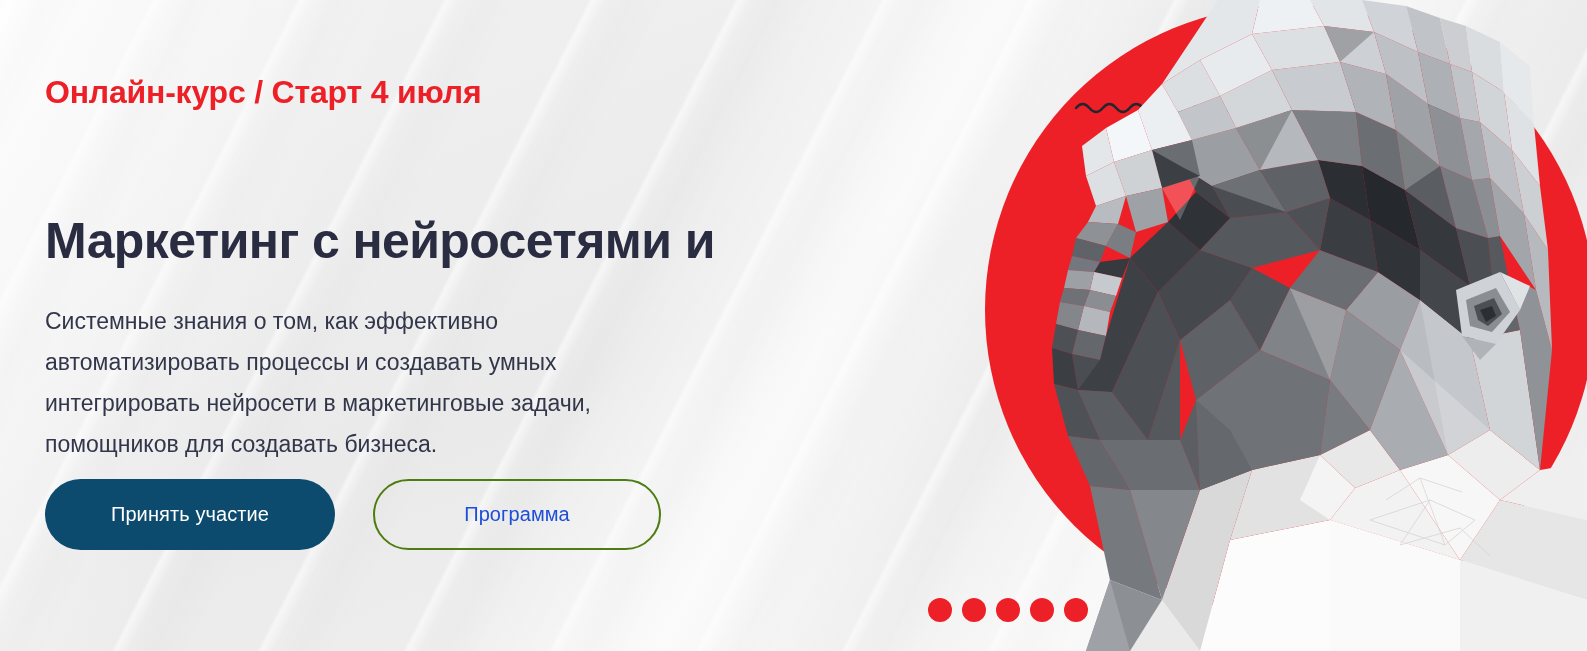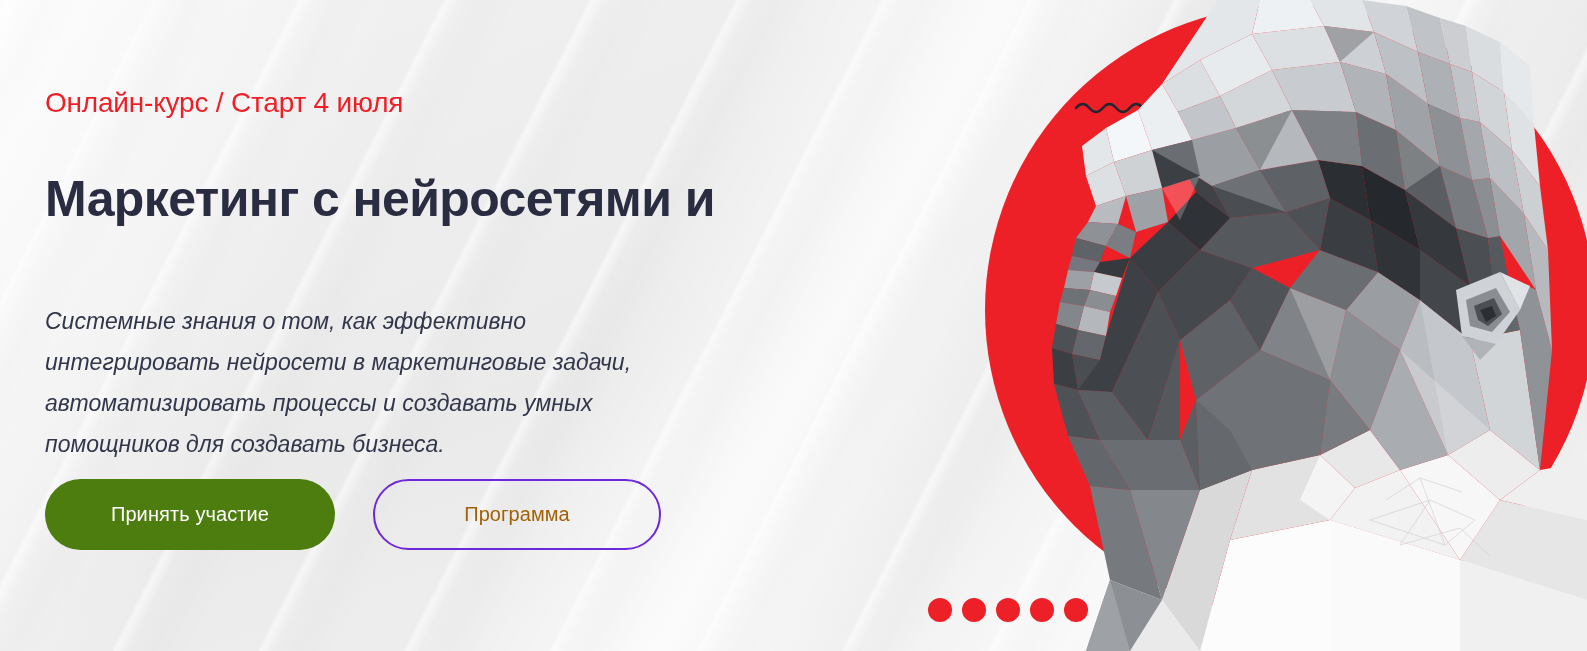--- a/index.html
+++ b/index.html
@@ -57,53 +57,53 @@
   .content {
     position: absolute;
     left: 45px;
     top: 0;
     width: 830px;
     height: 651px;
   }
 
   .eyebrow {
     position: absolute;
-    top: 87px;
+    top: 74px;
     left: 0;
-    font-size: 28px;
-    font-weight: 400;
+    font-size: 32px;
+    font-weight: 700;
     letter-spacing: -0.2px;
     color: #ee2027;
     white-space: nowrap;
   }
 
   .headline {
     position: absolute;
     top: 136px;
     left: 0;
     width: 820px;
     font-size: 50px;
     line-height: 1.16;
     font-weight: 700;
     letter-spacing: -0.6px;
     color: #2a2d42;
   }
-  .headline .ln { display: block; }
+  .headline .ln { display: block; margin-top: 42px; }
 
   .lede {
     position: absolute;
     top: 278px;
     left: 0;
     width: 790px;
     font-size: 23px;
     line-height: 1.78;
     font-weight: 400;
     color: #32364a;
   }
-  .lede .ln { display: block; font-style: italic; }
+  .lede .ln { display: block; }
 
   .cta-row {
     position: absolute;
     top: 479px;
     left: 0;
     display: flex;
     align-items: center;
     gap: 38px;
   }
 
@@ -115,29 +115,29 @@
     border-radius: 999px;
     font-size: 20px;
     font-weight: 400;
     letter-spacing: 0.1px;
     box-sizing: border-box;
     cursor: pointer;
     user-select: none;
   }
   .btn-primary {
     width: 290px;
-    background: #4d7c0f;
+    background: #0c4a6e;
     color: #ffffff;
     border: none;
   }
   .btn-outline {
     width: 288px;
     background: transparent;
-    color: #a16207;
-    border: 2px solid #6d28d9;
+    color: #1d4ed8;
+    border: 2px solid #4d7c0f;
   }
 </style>
 </head>
 <body>
 
 <div class="stage">
 
   <div class="bg-base"></div>
   <div class="bg-streaks"></div>
 
@@ -345,22 +345,22 @@
   <div class="content">
 
     <div class="eyebrow">Онлайн-курс / Старт 4 июля</div>
 
     <h1 class="headline">
       <span class="ln">Маркетинг с нейросетями и</span>
     </h1>
 
     <p class="lede">
       <span class="ln">Системные знания о том, как эффективно</span>
+      <span class="ln">автоматизировать процессы и создавать умных</span>
       <span class="ln">интегрировать нейросети в маркетинговые задачи,</span>
-      <span class="ln">автоматизировать процессы и создавать умных</span>
       <span class="ln">помощников для создавать бизнеса.</span>
     </p>
 
     <div class="cta-row">
       <button class="btn btn-primary">Принять участие</button>
       <button class="btn btn-outline">Программа</button>
     </div>
   </div>
 </div>
 

